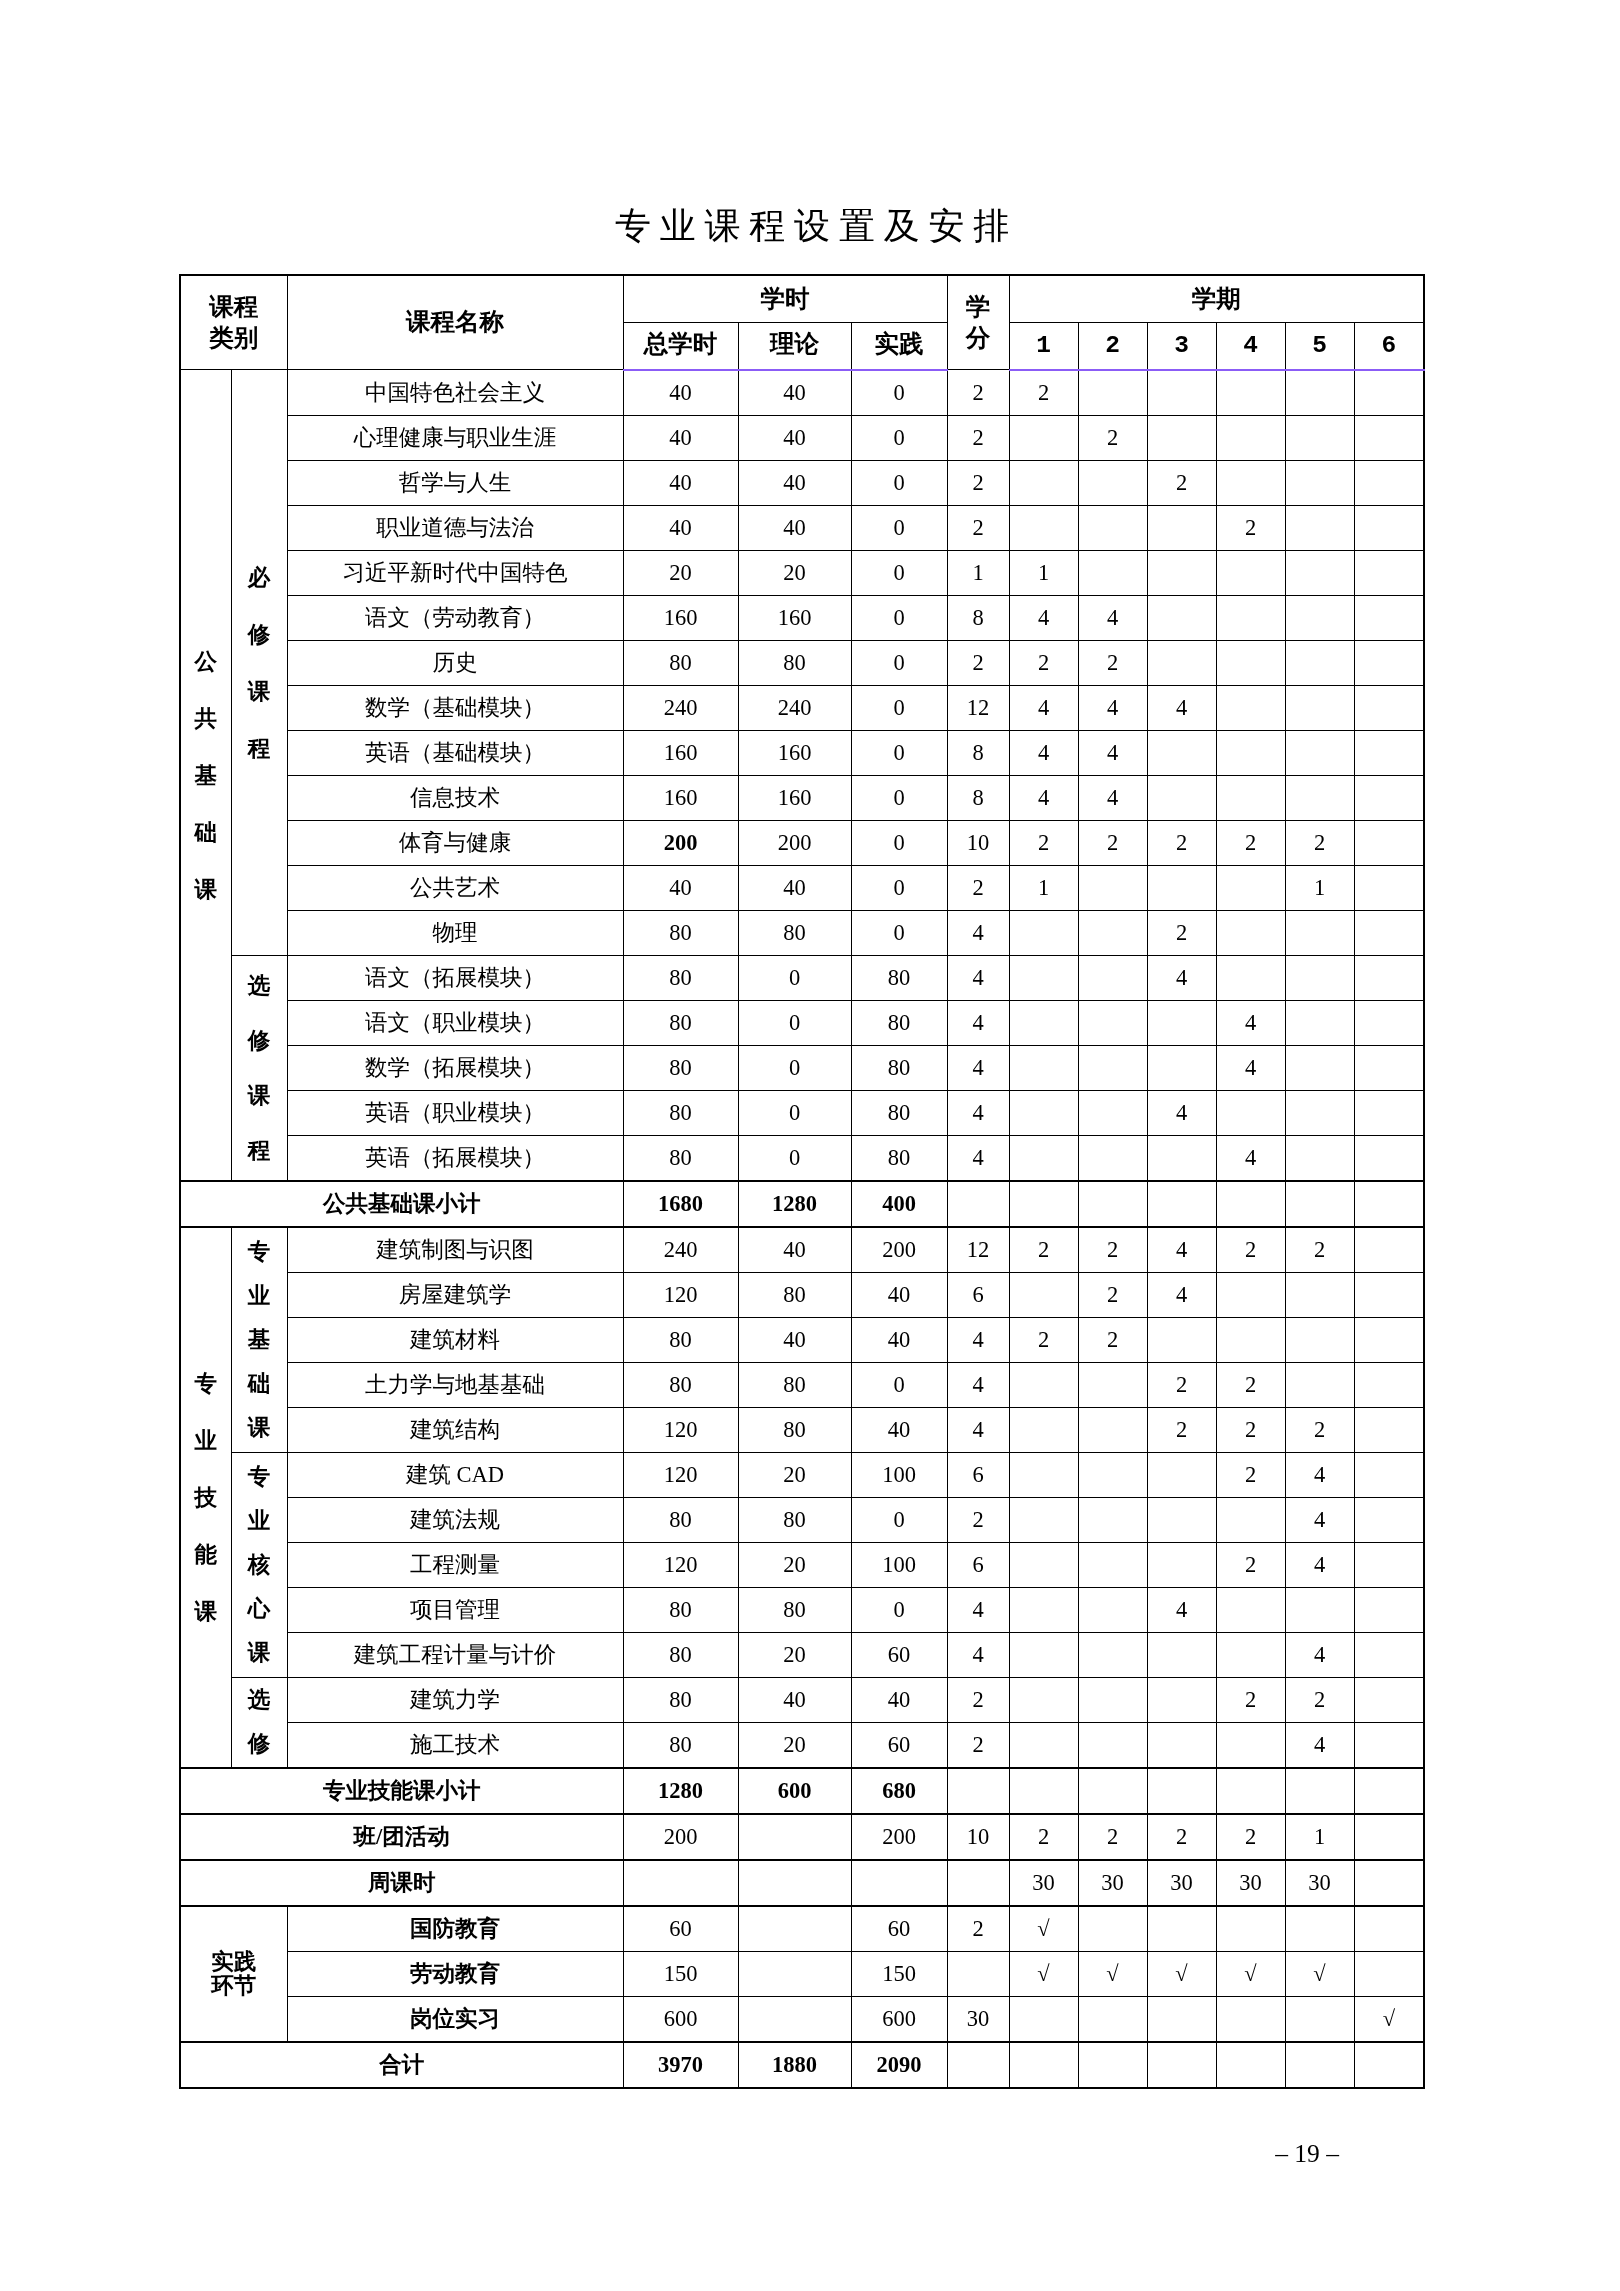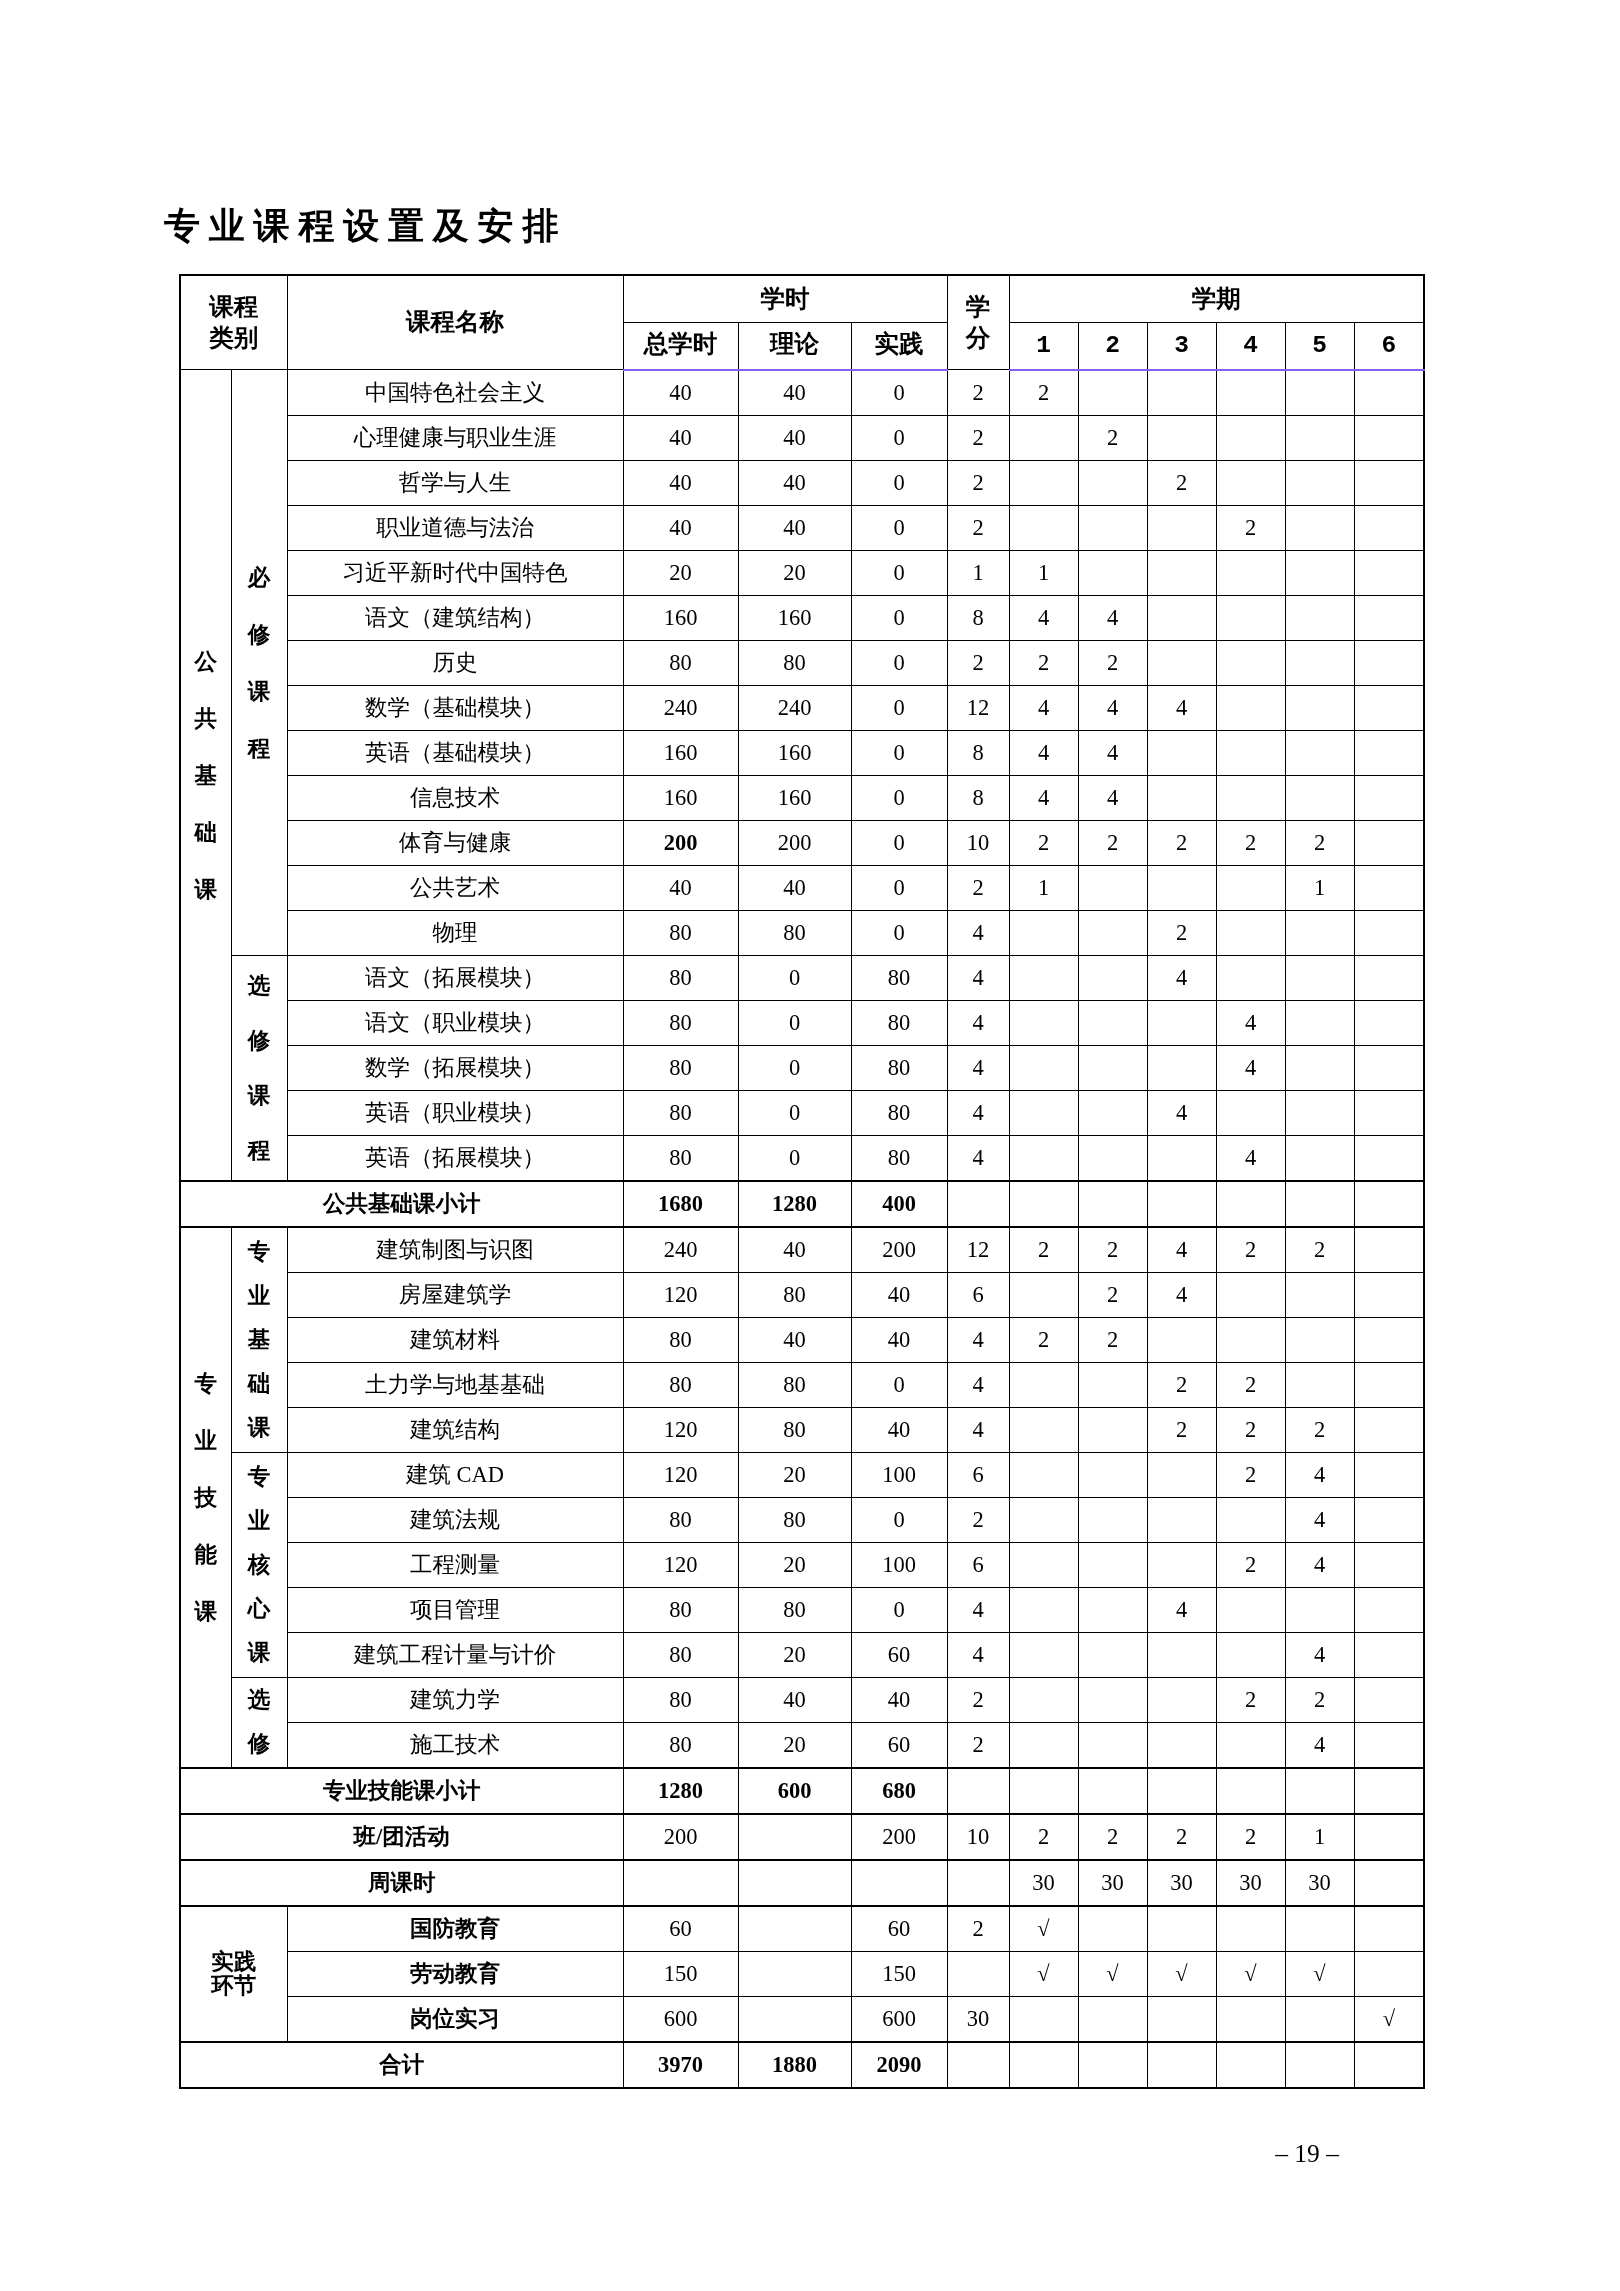--- a/index.html
+++ b/index.html
@@ -2,22 +2,22 @@
 <html><head>
 <meta charset="utf-8">
 <style>
   html,body { margin:0; padding:0; }
   body {
     width:1620px; height:2292px; position:relative;
     background:#ffffff; color:#000;
     font-family:"Liberation Serif", serif;
   }
   .title {
-    position:absolute; left:164px; top:202px; width:1241px;
-    font-size:36px; font-weight:bold; letter-spacing:8.8px;
+    position:absolute; left:196px; top:202px; width:1241px;
+    text-align:center; font-size:36px; font-weight:normal; letter-spacing:8.8px;
     white-space:nowrap;
   }
   table.schedule {
     position:absolute; left:179px; top:274px; width:1241px;
     border-collapse:collapse; table-layout:fixed;
     border:2px solid #000;
     padding-left:24px;
   }
   .schedule th, .schedule td {
     border:1px solid #000; padding:0; margin:0;
@@ -158,21 +158,21 @@
         <td class="num">0</td>
         <td class="num">1</td>
         <td class="num">1</td>
         <td class="num"></td>
         <td class="num"></td>
         <td class="num"></td>
         <td class="num"></td>
         <td class="num"></td>
       </tr>
       <tr>
-        <td class="name">语文（建筑结构）</td>
+        <td class="name">语文（劳动教育）</td>
         <td class="num">160</td>
         <td class="num">160</td>
         <td class="num">0</td>
         <td class="num">8</td>
         <td class="num">4</td>
         <td class="num">4</td>
         <td class="num"></td>
         <td class="num"></td>
         <td class="num"></td>
         <td class="num"></td>

